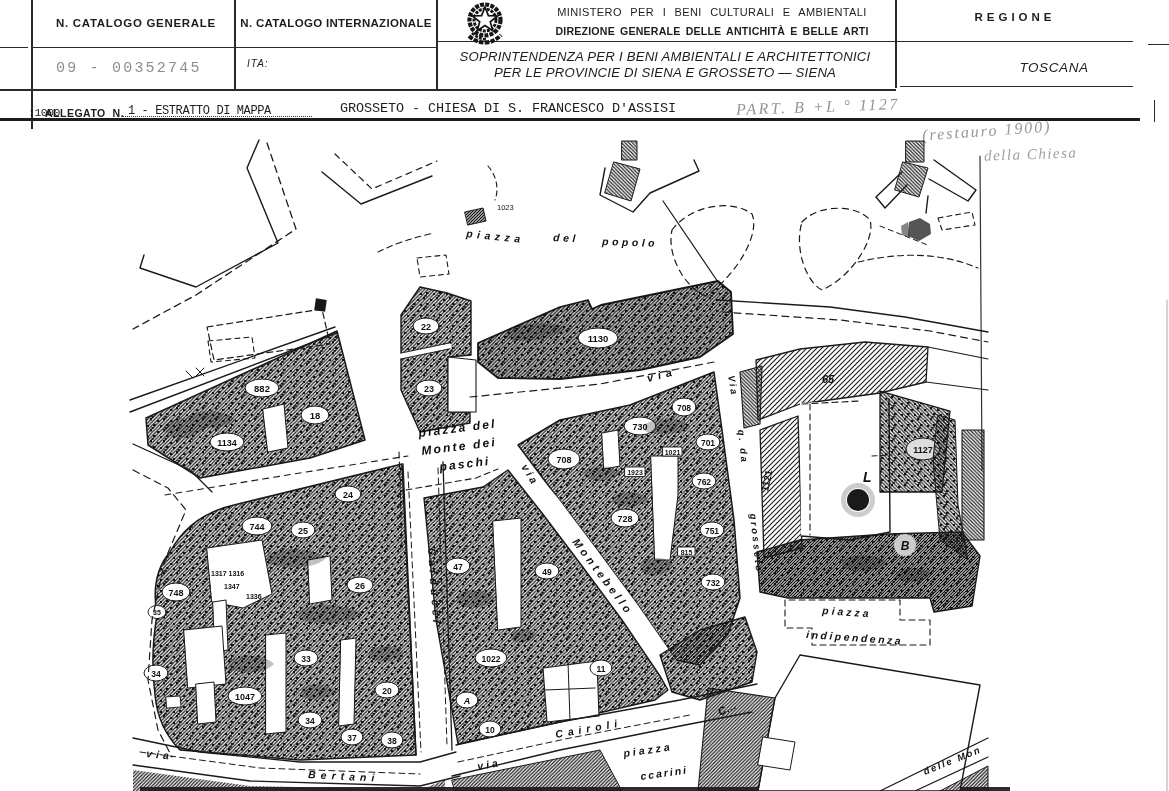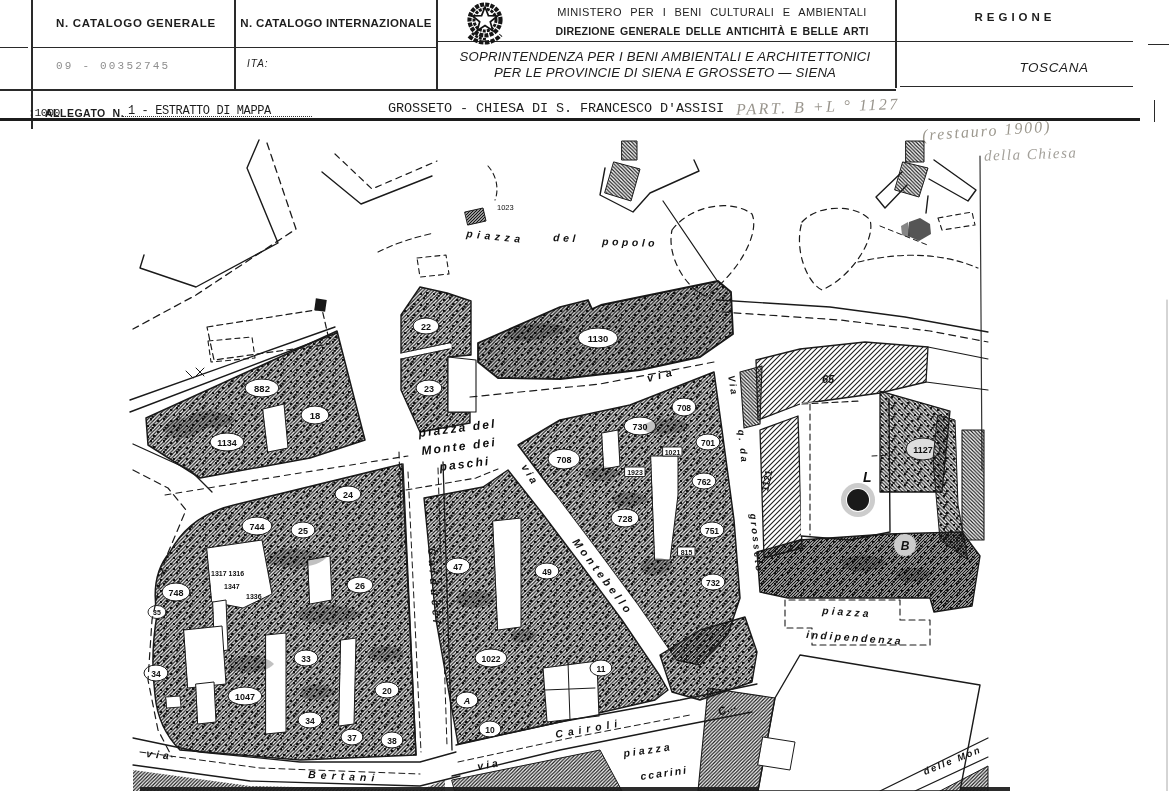--- a/index.html
+++ b/index.html
@@ -22,21 +22,21 @@
 <div class="ln" style="left:0;top:89px;width:896px;height:1.5px;"></div>
 <div class="ln" style="left:900px;top:86px;width:233px;height:1.4px;"></div>
 <div class="ln" style="left:1154px;top:100px;width:1.4px;height:22px;"></div>
 
 <div class="ln" style="left:0;top:118px;width:1140px;height:2.6px;background:#1c1c1c;"></div>
 
 <div class="abs" style="left:32px;top:17px;width:208px;text-align:center;font-weight:bold;font-size:11.5px;letter-spacing:.7px;">N. CATALOGO GENERALE</div>
 
 <div class="abs" style="left:235px;top:17px;width:202px;text-align:center;font-weight:bold;font-size:11.5px;letter-spacing:.3px;">N. CATALOGO INTERNAZIONALE</div>
 
-<div class="abs" style="left:56px;top:60px;font-family:'Liberation Mono',monospace;font-size:11px;color:#8e8e8e;letter-spacing:2.2px;">09 - 00352745</div>
+<div class="abs" style="left:56px;top:60px;font-family:'Liberation Mono',monospace;font-size:15px;color:#8e8e8e;letter-spacing:2.2px;">09 - 00352745</div>
 
 <div class="abs" style="left:247px;top:58px;font-style:italic;font-size:10px;letter-spacing:1px;">ITA:</div>
 
 <svg class="abs" style="left:460px;top:1px;" width="50" height="44" viewBox="0 0 50 44">
   <g stroke="#161616" fill="none">
     <circle cx="25" cy="19" r="15.5" stroke-width="4.2" stroke-dasharray="4 1.2"></circle>
     <circle cx="25" cy="19" r="11" stroke-width="3" stroke-dasharray="3 1.1"></circle>
     <path d="M9 35 Q16 41.5 25 41.5 Q34 41.5 41 34" stroke-width="4" stroke-dasharray="4.5 1.3"></path>
     <path d="M12 32 Q18 38 27 38.5" stroke-width="2.6" stroke-dasharray="3 1.2"></path>
   </g>
@@ -54,21 +54,21 @@
 
 <div class="abs" style="left:896px;top:60px;width:238px;text-align:center;font-style:italic;font-size:13.5px;letter-spacing:.6px;padding-left:39px;">TOSCANA</div>
 
 <div class="abs" style="left:0px;top:106px;font-family:'Liberation Mono',monospace;font-size:11.5px;letter-spacing:-.5px;margin-left:28px;">:1000</div>
 
 <div class="abs" style="left:45px;top:107px;font-weight:bold;font-size:10.5px;letter-spacing:.5px;">ALLEGATO&nbsp;&nbsp;N.</div>
 
 <div class="abs" style="left:128px;top:104px;font-family:'Liberation Mono',monospace;font-size:12px;letter-spacing:-.4px;">1 - ESTRATTO DI MAPPA</div>
 <div class="abs" style="left:122px;top:116px;width:190px;border-bottom:1.6px dotted #333;"></div>
 
-<div class="abs" style="left:340px;top:101px;font-family:'Liberation Mono',monospace;font-size:13.5px;letter-spacing:-.1px;margin-left:48px;">GROSSETO - CHIESA DI S. FRANCESCO D'ASSISI</div>
+<div class="abs" style="left:340px;top:101px;font-family:'Liberation Mono',monospace;font-size:13.5px;letter-spacing:-.1px;">GROSSETO - CHIESA DI S. FRANCESCO D'ASSISI</div>
 
 <div class="abs" style="left:736px;top:98px;font-family:'Liberation Serif',serif;font-style:italic;font-size:16px;color:#98948c;letter-spacing:2.5px;transform:rotate(-2deg);">PART. B +L ° 1127</div>
 
 <div class="abs" style="left:922px;top:122px;font-family:'Liberation Serif',serif;font-style:italic;font-size:16px;color:#9c988e;letter-spacing:2px;transform:rotate(-4deg);">(restauro 1900)</div>
 
 <div class="abs" style="left:984px;top:146px;font-family:'Liberation Serif',serif;font-style:italic;font-size:15px;color:#a3a09a;letter-spacing:1.5px;transform:rotate(-2deg);">della Chiesa</div>
 
 <svg class="abs" style="left:125px;top:135px;" width="1044" height="656" viewBox="125 135 1044 656">
 <defs>
   <pattern id="hf" patternUnits="userSpaceOnUse" width="3.5" height="3.5">

